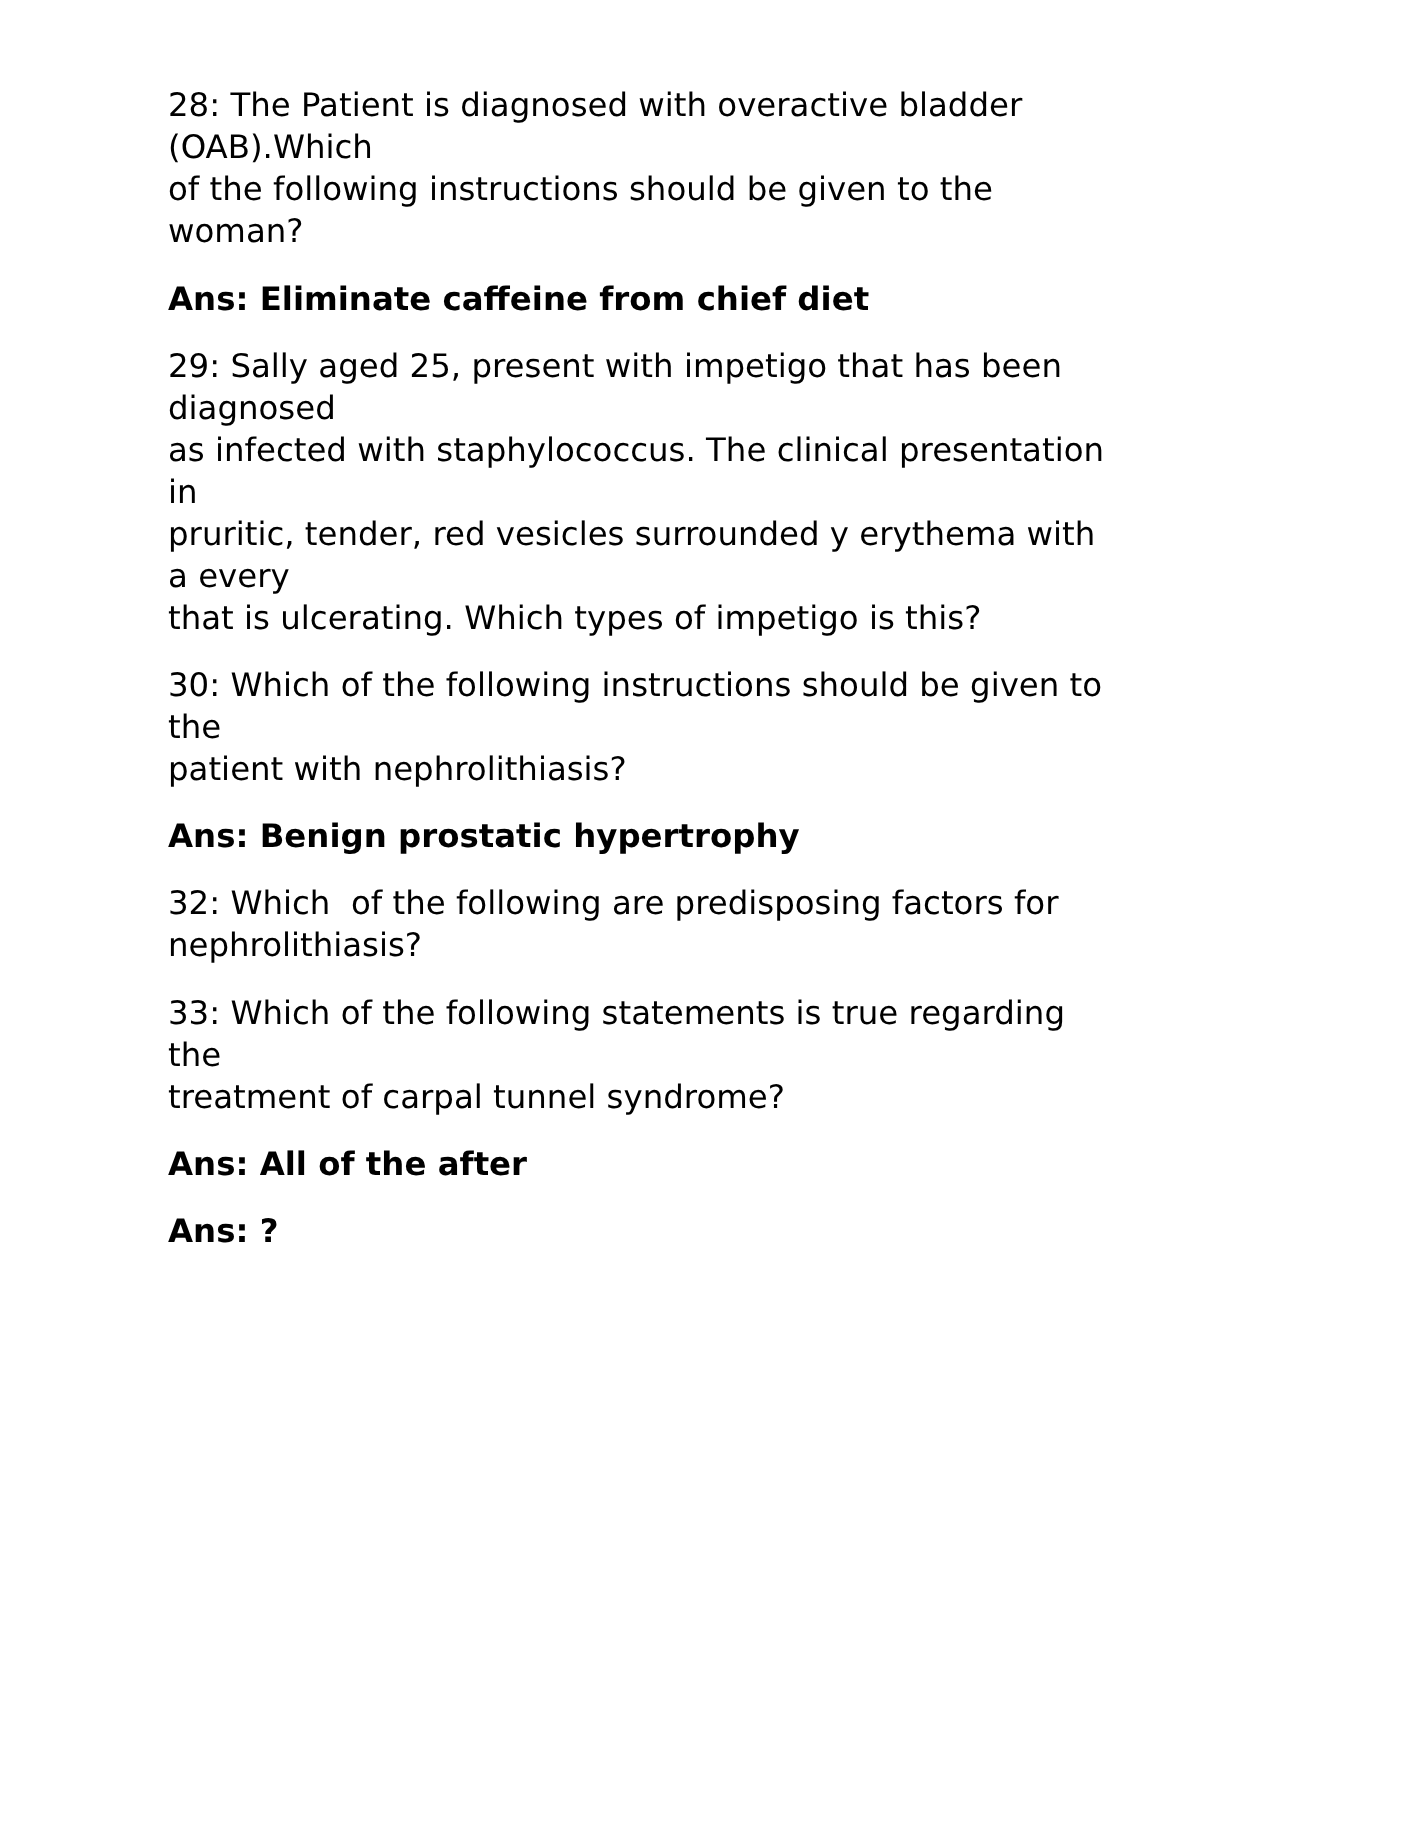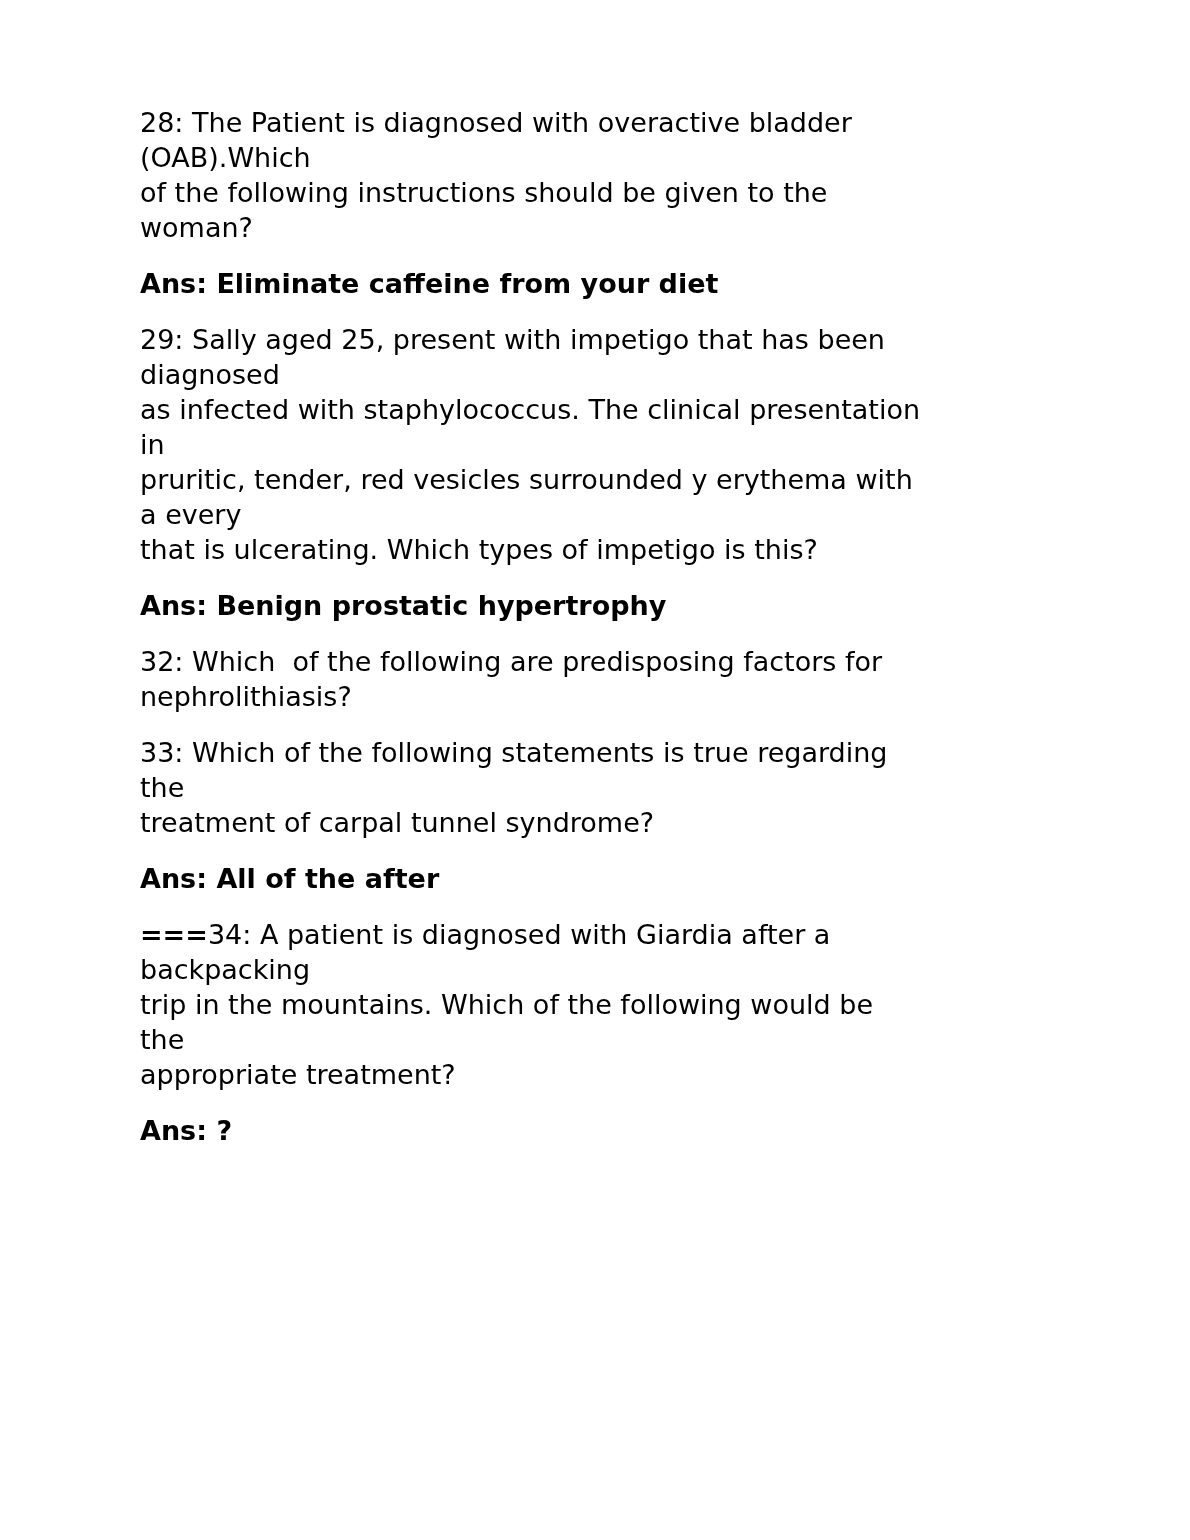--- a/index.html
+++ b/index.html
@@ -11,21 +11,21 @@
     width: 1190px;
     height: 1540px;
     font-family: "DejaVu Sans", sans-serif;
     color: #000000;
     overflow: hidden;
   }
   .page {
     box-sizing: border-box;
     width: 962px;
     height: 1540px;
-    padding: 105px 40px 0 140px;
+    padding: 71px 40px 0 140px;
     background: #ffffff;
   }
   .qa p {
     margin: 0 0 21px 0;
     font-size: 27px;
     line-height: 35px;
     white-space: pre-wrap;
   }
   .question {
     font-weight: 400;
@@ -38,36 +38,35 @@
   }
 </style>
 </head>
 <body>
 
 <div class="page">
   <div class="qa">
 
     <p class="question"><span>28: The Patient is diagnosed with overactive bladder (OAB).Which
 of the following instructions should be given to the woman?</span></p>
-    <p class="answer"><span>Ans: Eliminate caffeine from your diet</span></p>
+    <p class="answer"><span>Ans: Eliminate caffeine from chief diet</span></p>
 
     <p class="question"><span>29: Sally aged 25, present with impetigo that has been diagnosed
 as infected with staphylococcus. The clinical presentation  in
 pruritic, tender, red vesicles surrounded y erythema with a every
 that is ulcerating. Which types of impetigo is this?</span></p>
 
+    <p class="question"><span>30: Which of the following instructions should be given to the
+patient with nephrolithiasis?</span></p>
 
     <p class="answer"><span>Ans: Benign prostatic hypertrophy</span></p>
 
     <p class="question"><span>32: Which  of the following are predisposing factors for
 nephrolithiasis?</span></p>
 
     <p class="question"><span>33: Which of the following statements is true regarding the
 treatment of carpal tunnel syndrome?</span></p>
     <p class="answer"><span>Ans: All of the after</span></p>
 
-    <p class="question"><span class="prefix-bold">===</span><span>34: A patient is diagnosed with Giardia after a backpacking
-trip in the mountains. Which of the following would be the
-appropriate treatment?</span></p>
     <p class="answer"><span>Ans: ?</span></p>
 
   </div>
 </div>
 
 </body></html>

